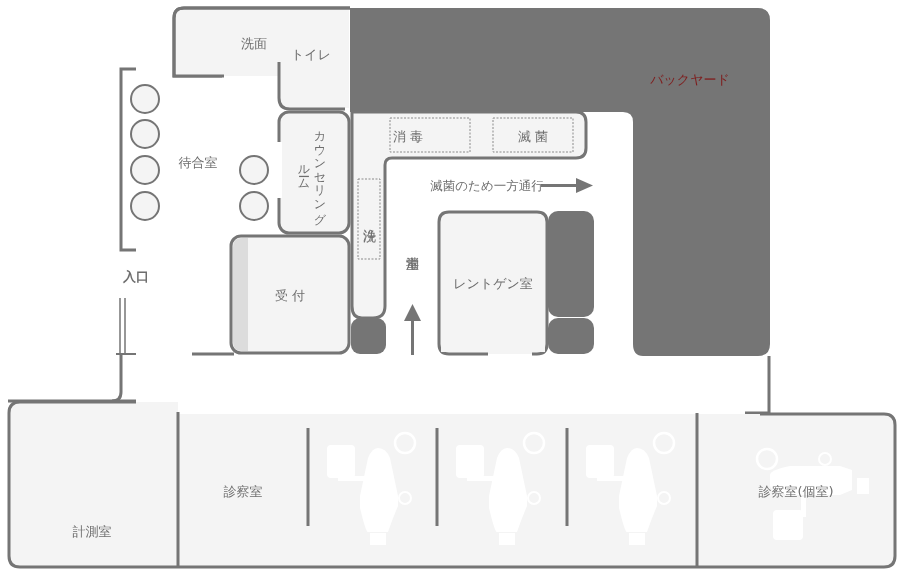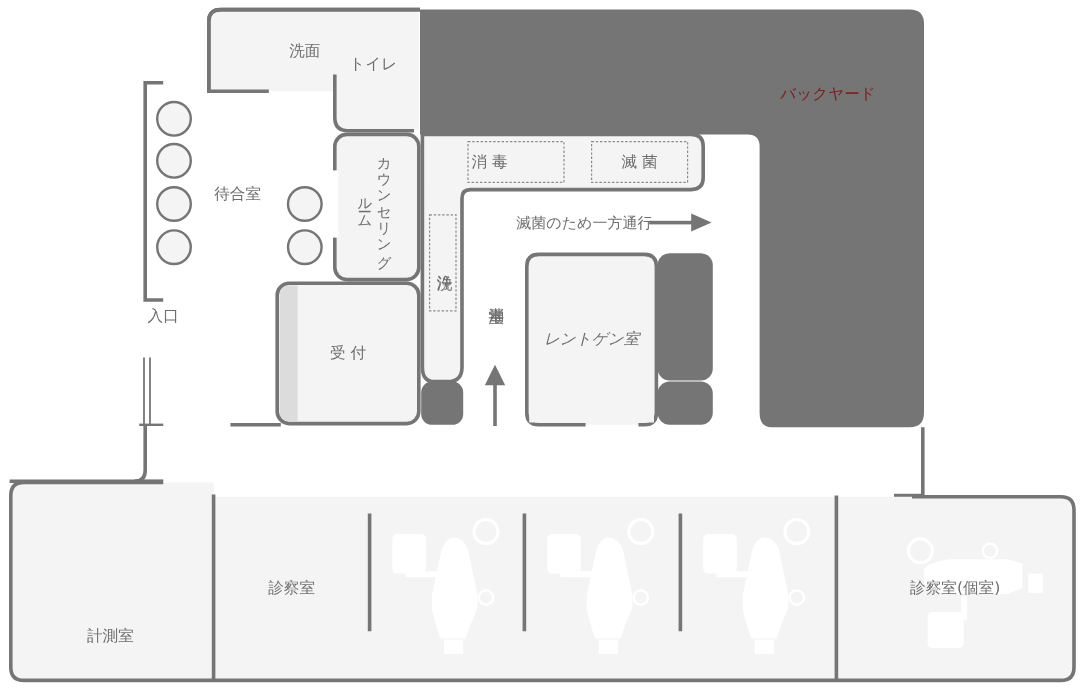--- a/index.html
+++ b/index.html
@@ -114,19 +114,19 @@
   </div>
 </div>
 
 <div class="lbl" style="left:408px;top:136px;">消 毒</div>
 <div class="lbl" style="left:533px;top:136px;">滅 菌</div>
 <div class="lbl" style="left:487px;top:186px;font-size:12.5px;">滅菌のため一方通行</div>
 
 <div class="vlbl" style="left:369px;top:219px;writing-mode:vertical-rl;">洗浄</div>
 <div class="vlbl" style="left:412px;top:246px;writing-mode:vertical-rl;">消毒室</div>
 
-<div class="lbl" style="left:493px;top:283px;font-style:italic;">レントゲン室</div>
+<div class="lbl" style="left:493px;top:283px;">レントゲン室</div>
 <div class="lbl" style="left:290px;top:295px;">受 付</div>
-<div class="lbl" style="left:136px;top:264px;">入口</div>
+<div class="lbl" style="left:136px;top:276px;font-weight:bold;">入口</div>
 
 <div class="lbl" style="left:92px;top:491px;margin-top:40px;">計測室</div>
 <div class="lbl" style="left:243px;top:491px;">診察室</div>
 <div class="lbl" style="left:796px;top:491px;">診察室(個室)</div>
 
 </body></html>

